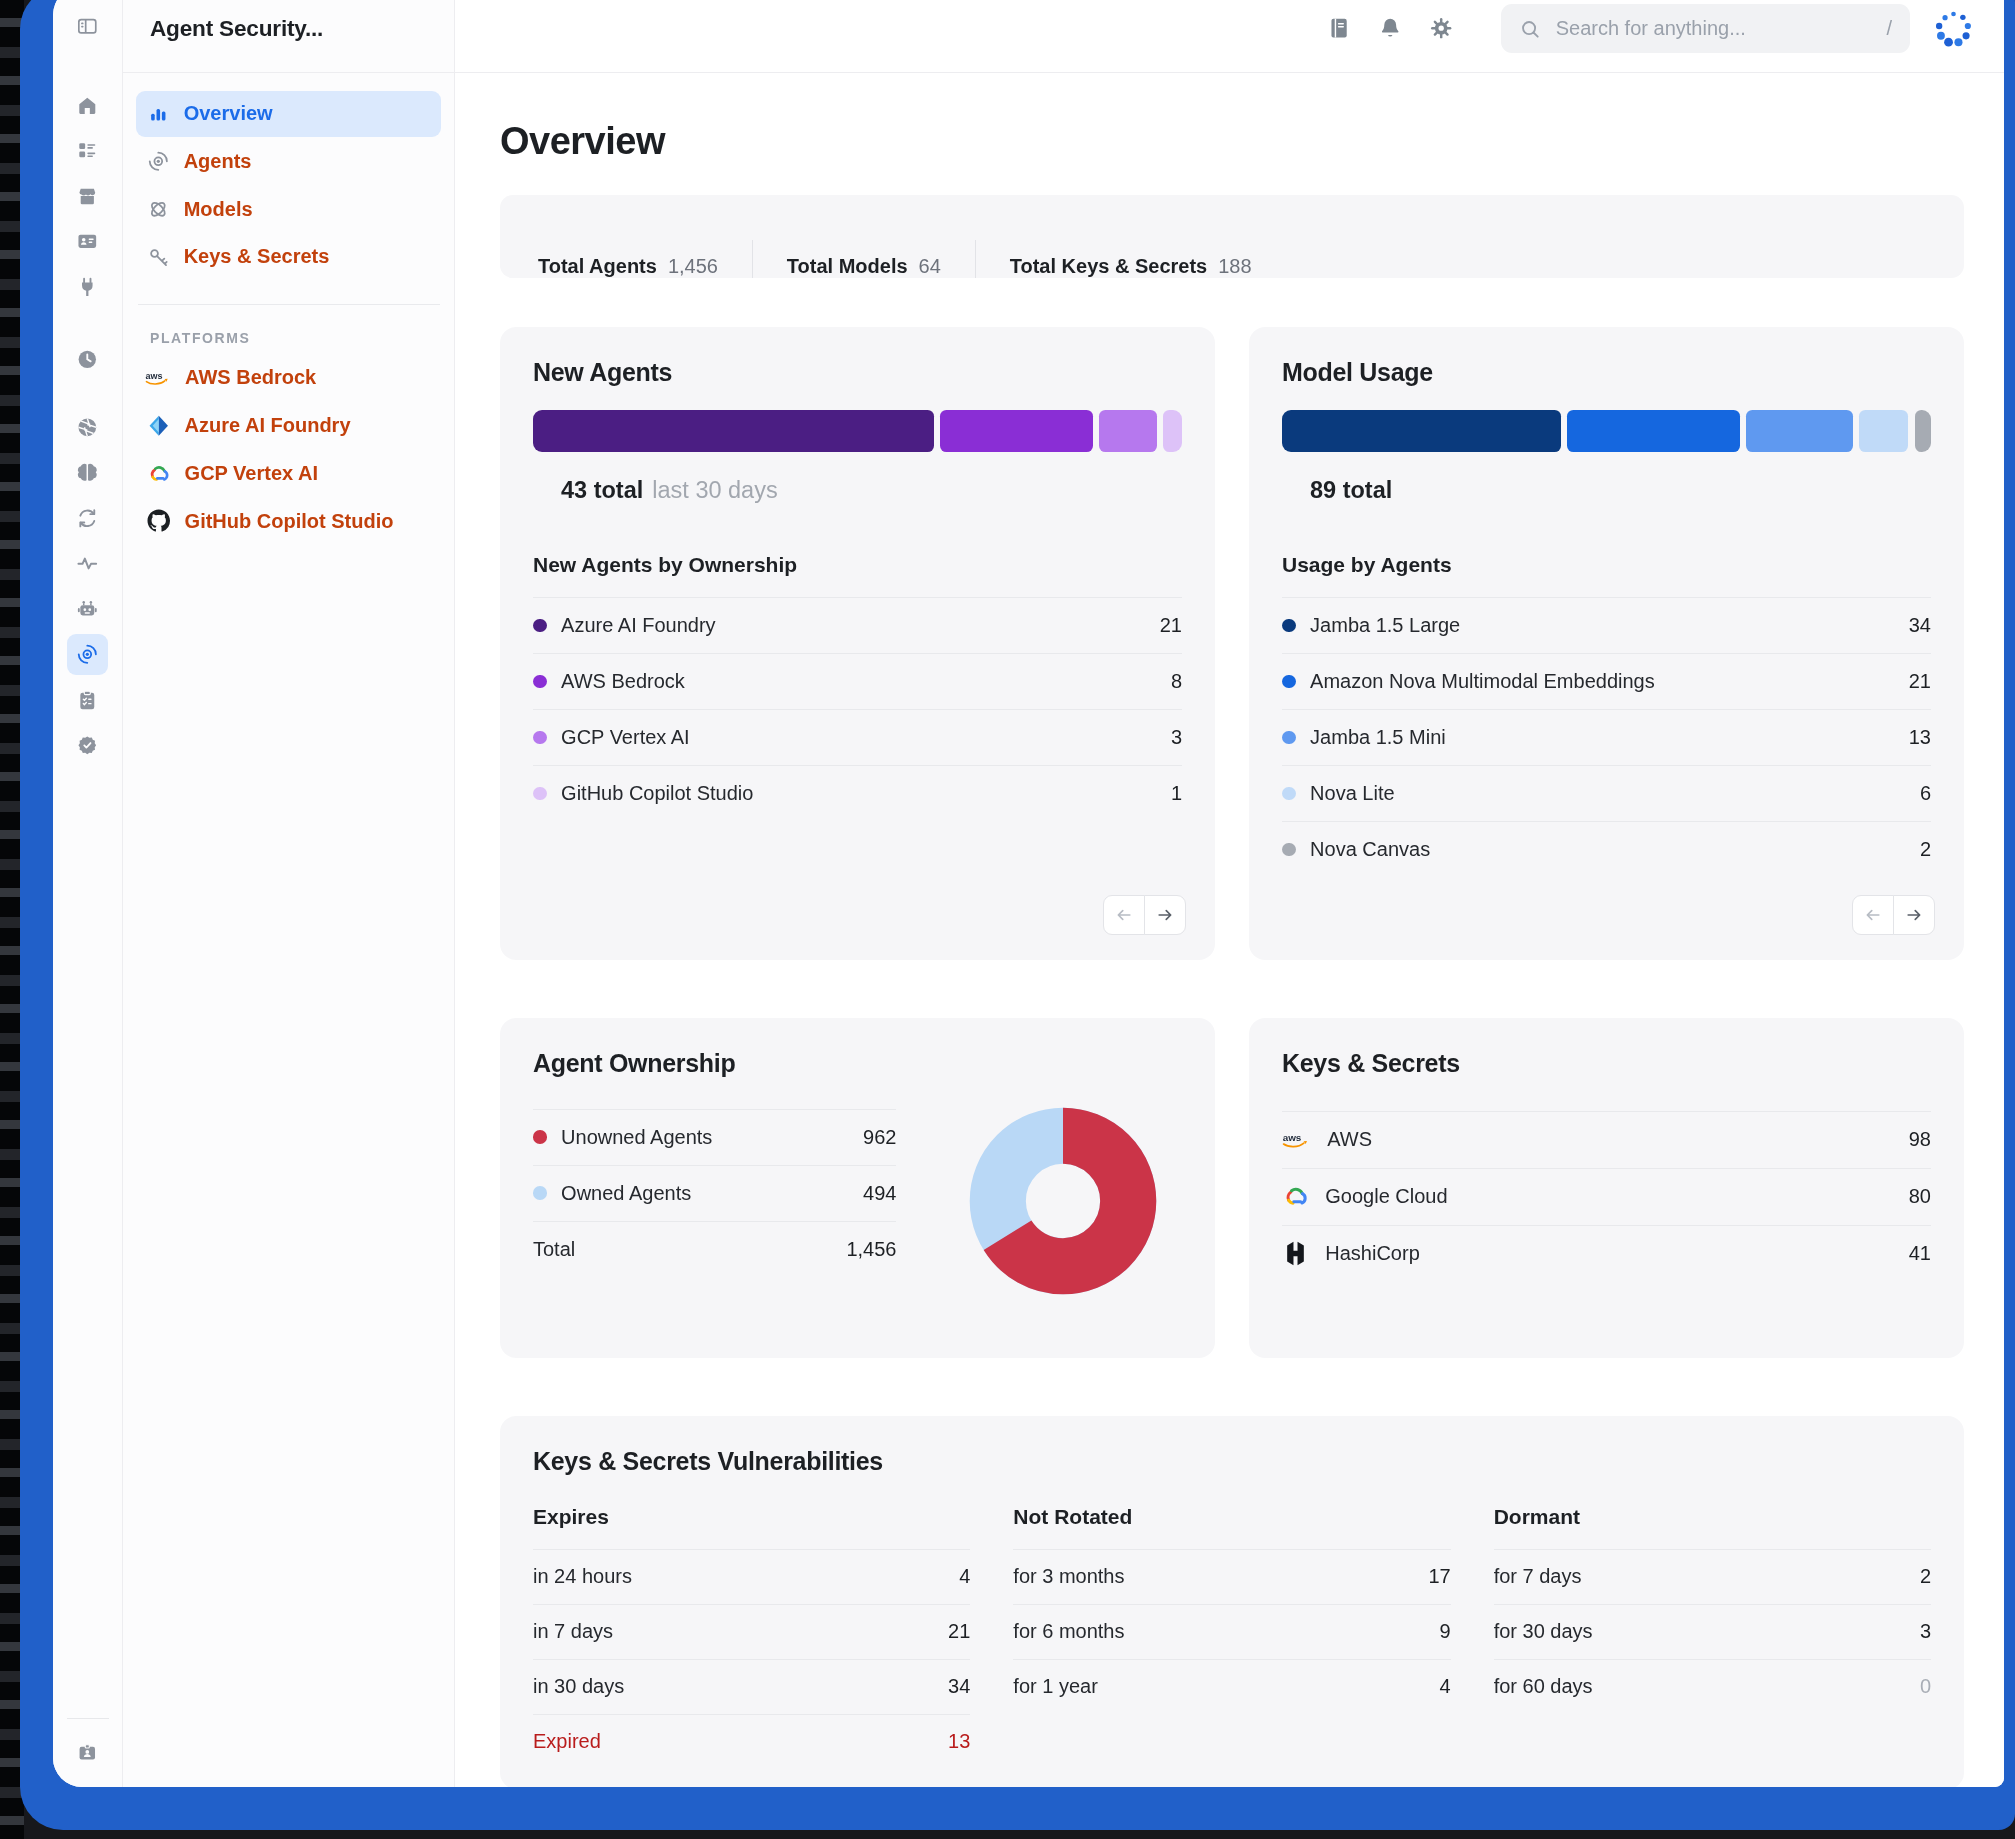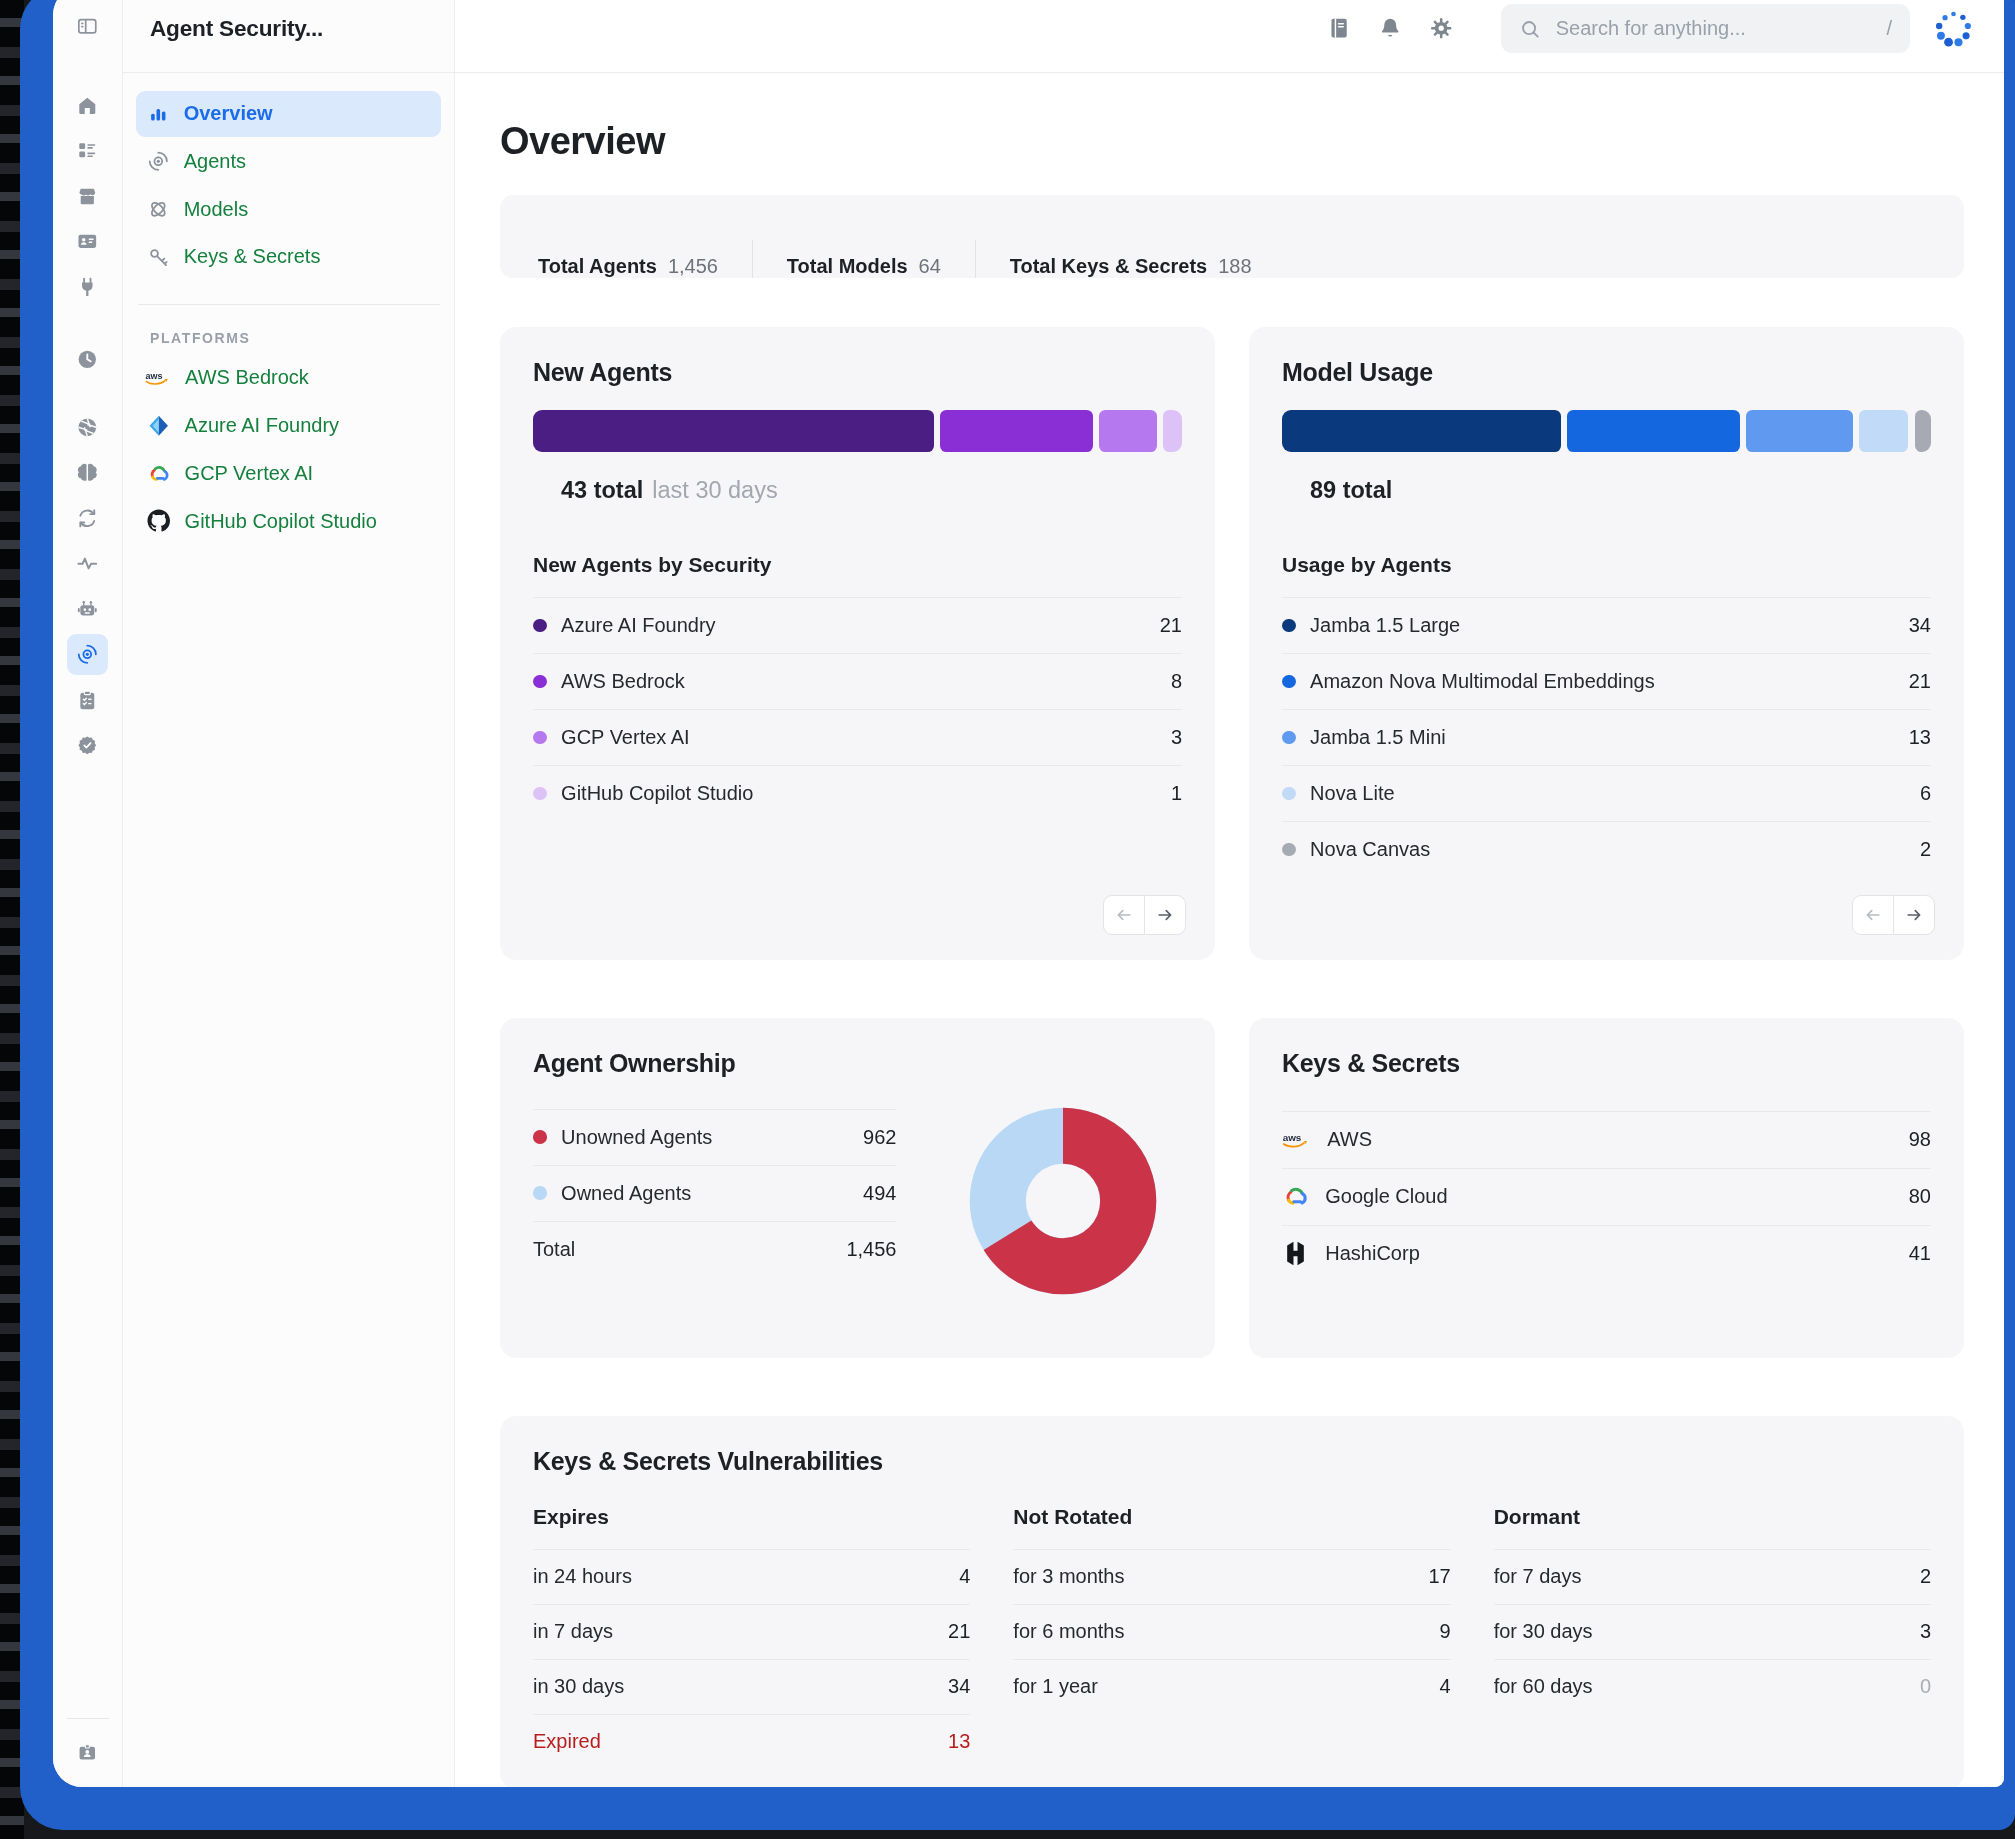--- a/index.html
+++ b/index.html
@@ -23,21 +23,21 @@
   .rail-btn.active{background:#dbe9fd;color:#1b6ce9;}
   .rail-spacer{flex:1;}
   .rail-divider{width:42px;border-top:0.9px solid #e7e8eb;margin:9px 0 12.7px;}
   .ic{width:22.6px;height:22.6px;display:block;}
   
   .sidebar{width:332px;background:#fcfcfd;border-right:0.9px solid #ededf0;flex:none;display:flex;flex-direction:column;}
   .sidebar-title{height:87px;display:flex;align-items:center;padding:0 27px;font-size:22.6px;font-weight:700;
     border-bottom:0.9px solid #ededf0;letter-spacing:-0.2px;}
   .side-nav{padding:18px 12.7px 0;}
   .nav-item{display:flex;align-items:center;gap:13.6px;height:46px;padding:0 11.8px;border-radius:9px;
-    font-size:20px;color:#15803d;margin-bottom:1.8px;cursor:pointer;}
+    font-size:20px;color:#c2410c;margin-bottom:1.8px;cursor:pointer;font-weight:bold;}
   .nav-item .ic{color:#8d939d;}
   .nav-item.active{background:#dbe9fd;color:#1b6ce9;font-weight:600;}
   .nav-item.active .ic{color:#1b6ce9;}
   .plat-divider{border-top:0.9px solid #e9eaed;margin:22px 14.5px 0;}
   .plat-label{padding:0 27px;margin:25px 0 9px;font-size:14px;font-weight:600;letter-spacing:1.6px;color:#9aa0aa;}
   .plat-list{padding:0 12.7px;}
   .plat .ic{width:23.5px;height:23.5px;}
   .plat .ic[data-name="aws-icon"]{width:33px;height:20px;margin:0 -4.5px;}
   .ic[data-name="github-icon"]{color:#1b1f23;}
   .ic[data-name="hashicorp-icon"]{color:#14171c;}
@@ -488,21 +488,21 @@
           <h2 data-name="card-title">New Agents</h2>
           <div class="bar" id="na-bar" data-name="new-agents-stacked-bar">
                 <span class="seg" data-name="bar-segment" style="flex-grow: 21; background: rgb(75, 30, 131);"></span>
                 <span class="seg" data-name="bar-segment" style="flex-grow: 8; background: rgb(138, 46, 213);"></span>
                 <span class="seg" data-name="bar-segment" style="flex-grow: 3; background: rgb(182, 120, 238);"></span>
                 <span class="seg" data-name="bar-segment" style="flex-grow: 1; background: rgb(221, 194, 248);"></span>
               </div>
           <div class="total-line" data-name="total-line">
             <b data-name="total-value">43 total</b><span data-name="total-period">last 30 days</span>
           </div>
-          <div class="list-head" data-name="list-title">New Agents by Security</div>
+          <div class="list-head" data-name="list-title">New Agents by Ownership</div>
           <div id="na-rows" data-name="platform-list">
                 <div class="row" data-name="list-item">
                   <span class="dot" data-name="legend-dot-icon" style="background: rgb(75, 30, 131);"></span>
                   <span data-name="item-label">Azure AI Foundry</span>
                   <span class="val" data-name="item-value">21</span>
                 </div>
                 <div class="row" data-name="list-item">
                   <span class="dot" data-name="legend-dot-icon" style="background: rgb(138, 46, 213);"></span>
                   <span data-name="item-label">AWS Bedrock</span>
                   <span class="val" data-name="item-value">8</span>

